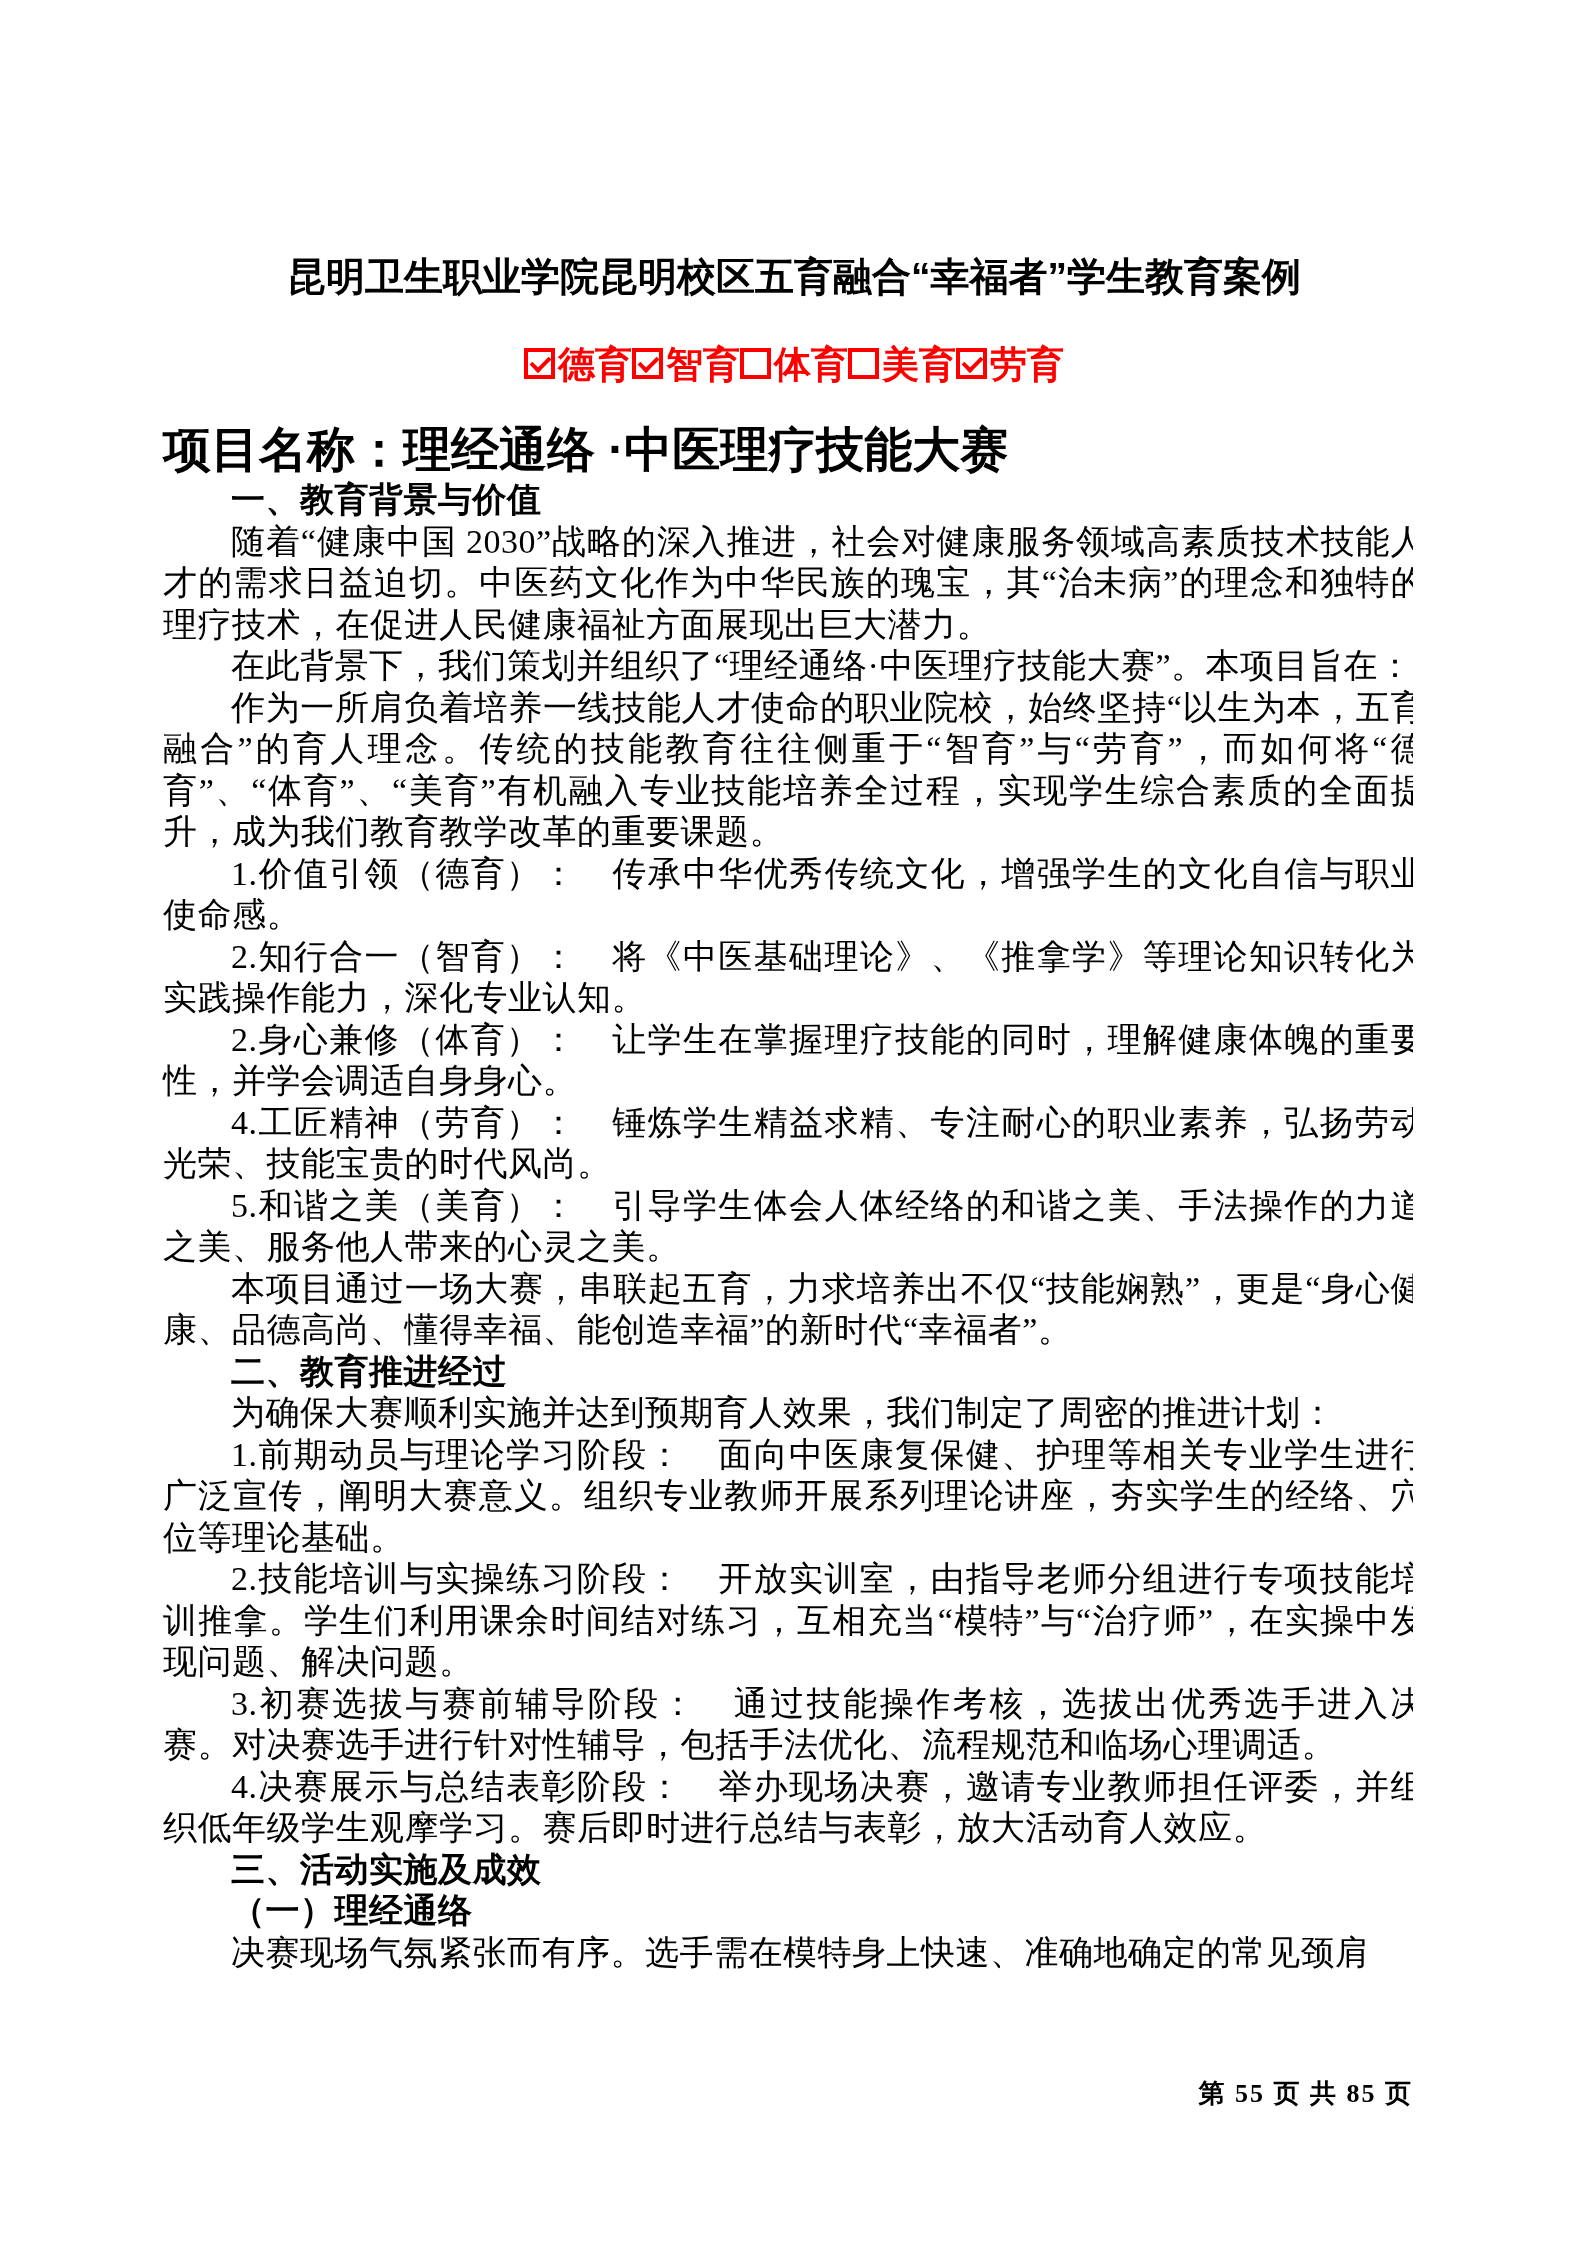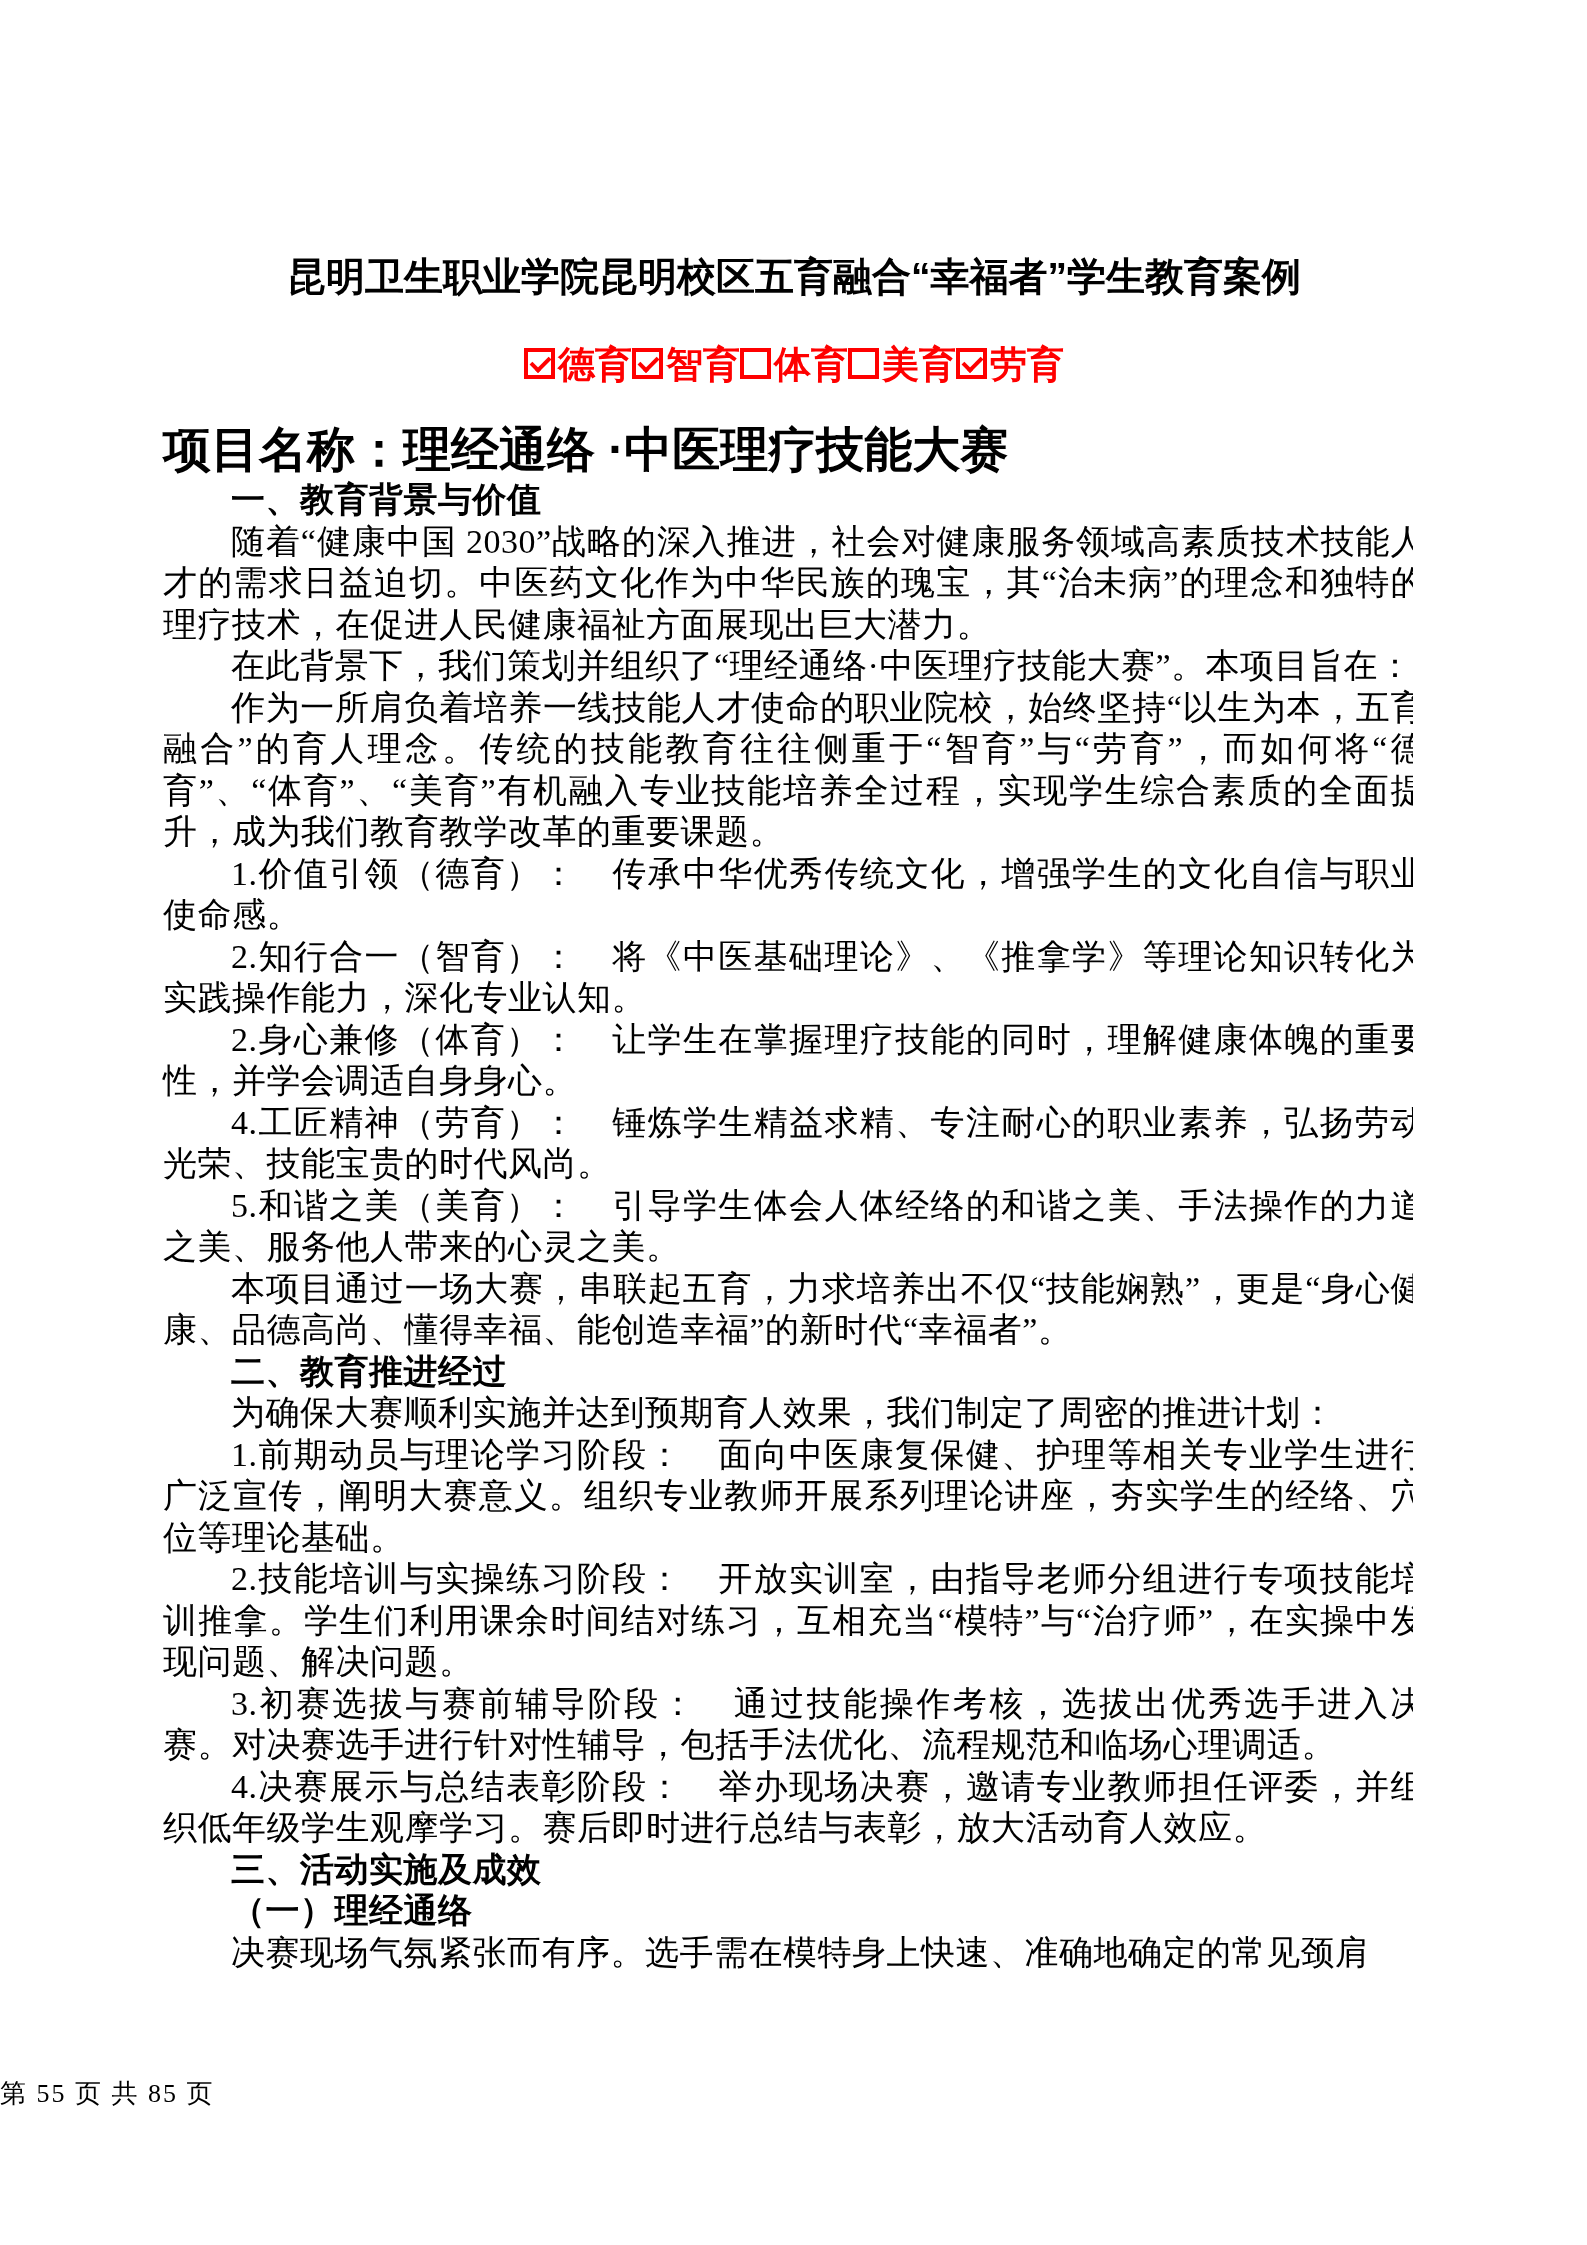--- a/index.html
+++ b/index.html
@@ -76,24 +76,25 @@
   .body-text p {
     margin: 0;
     text-indent: 2em;
   }
   .body-text p.heading { font-weight: 700; }
   .page-footer {
     position: absolute;
     left: 0;
     right: 0;
     top: 2078px;
-    text-align: left;
+    text-align: right;
     font-size: 26px;
     line-height: 32px;
     letter-spacing: 2px;
+    font-weight: bold;
   }
 </style>
 </head>
 <body>
 
 <div class="page">
   <div class="content">
 
     <h1 class="doc-title">昆明卫生职业学院昆明校区五育融合“幸福者”学生教育案例</h1>
 

